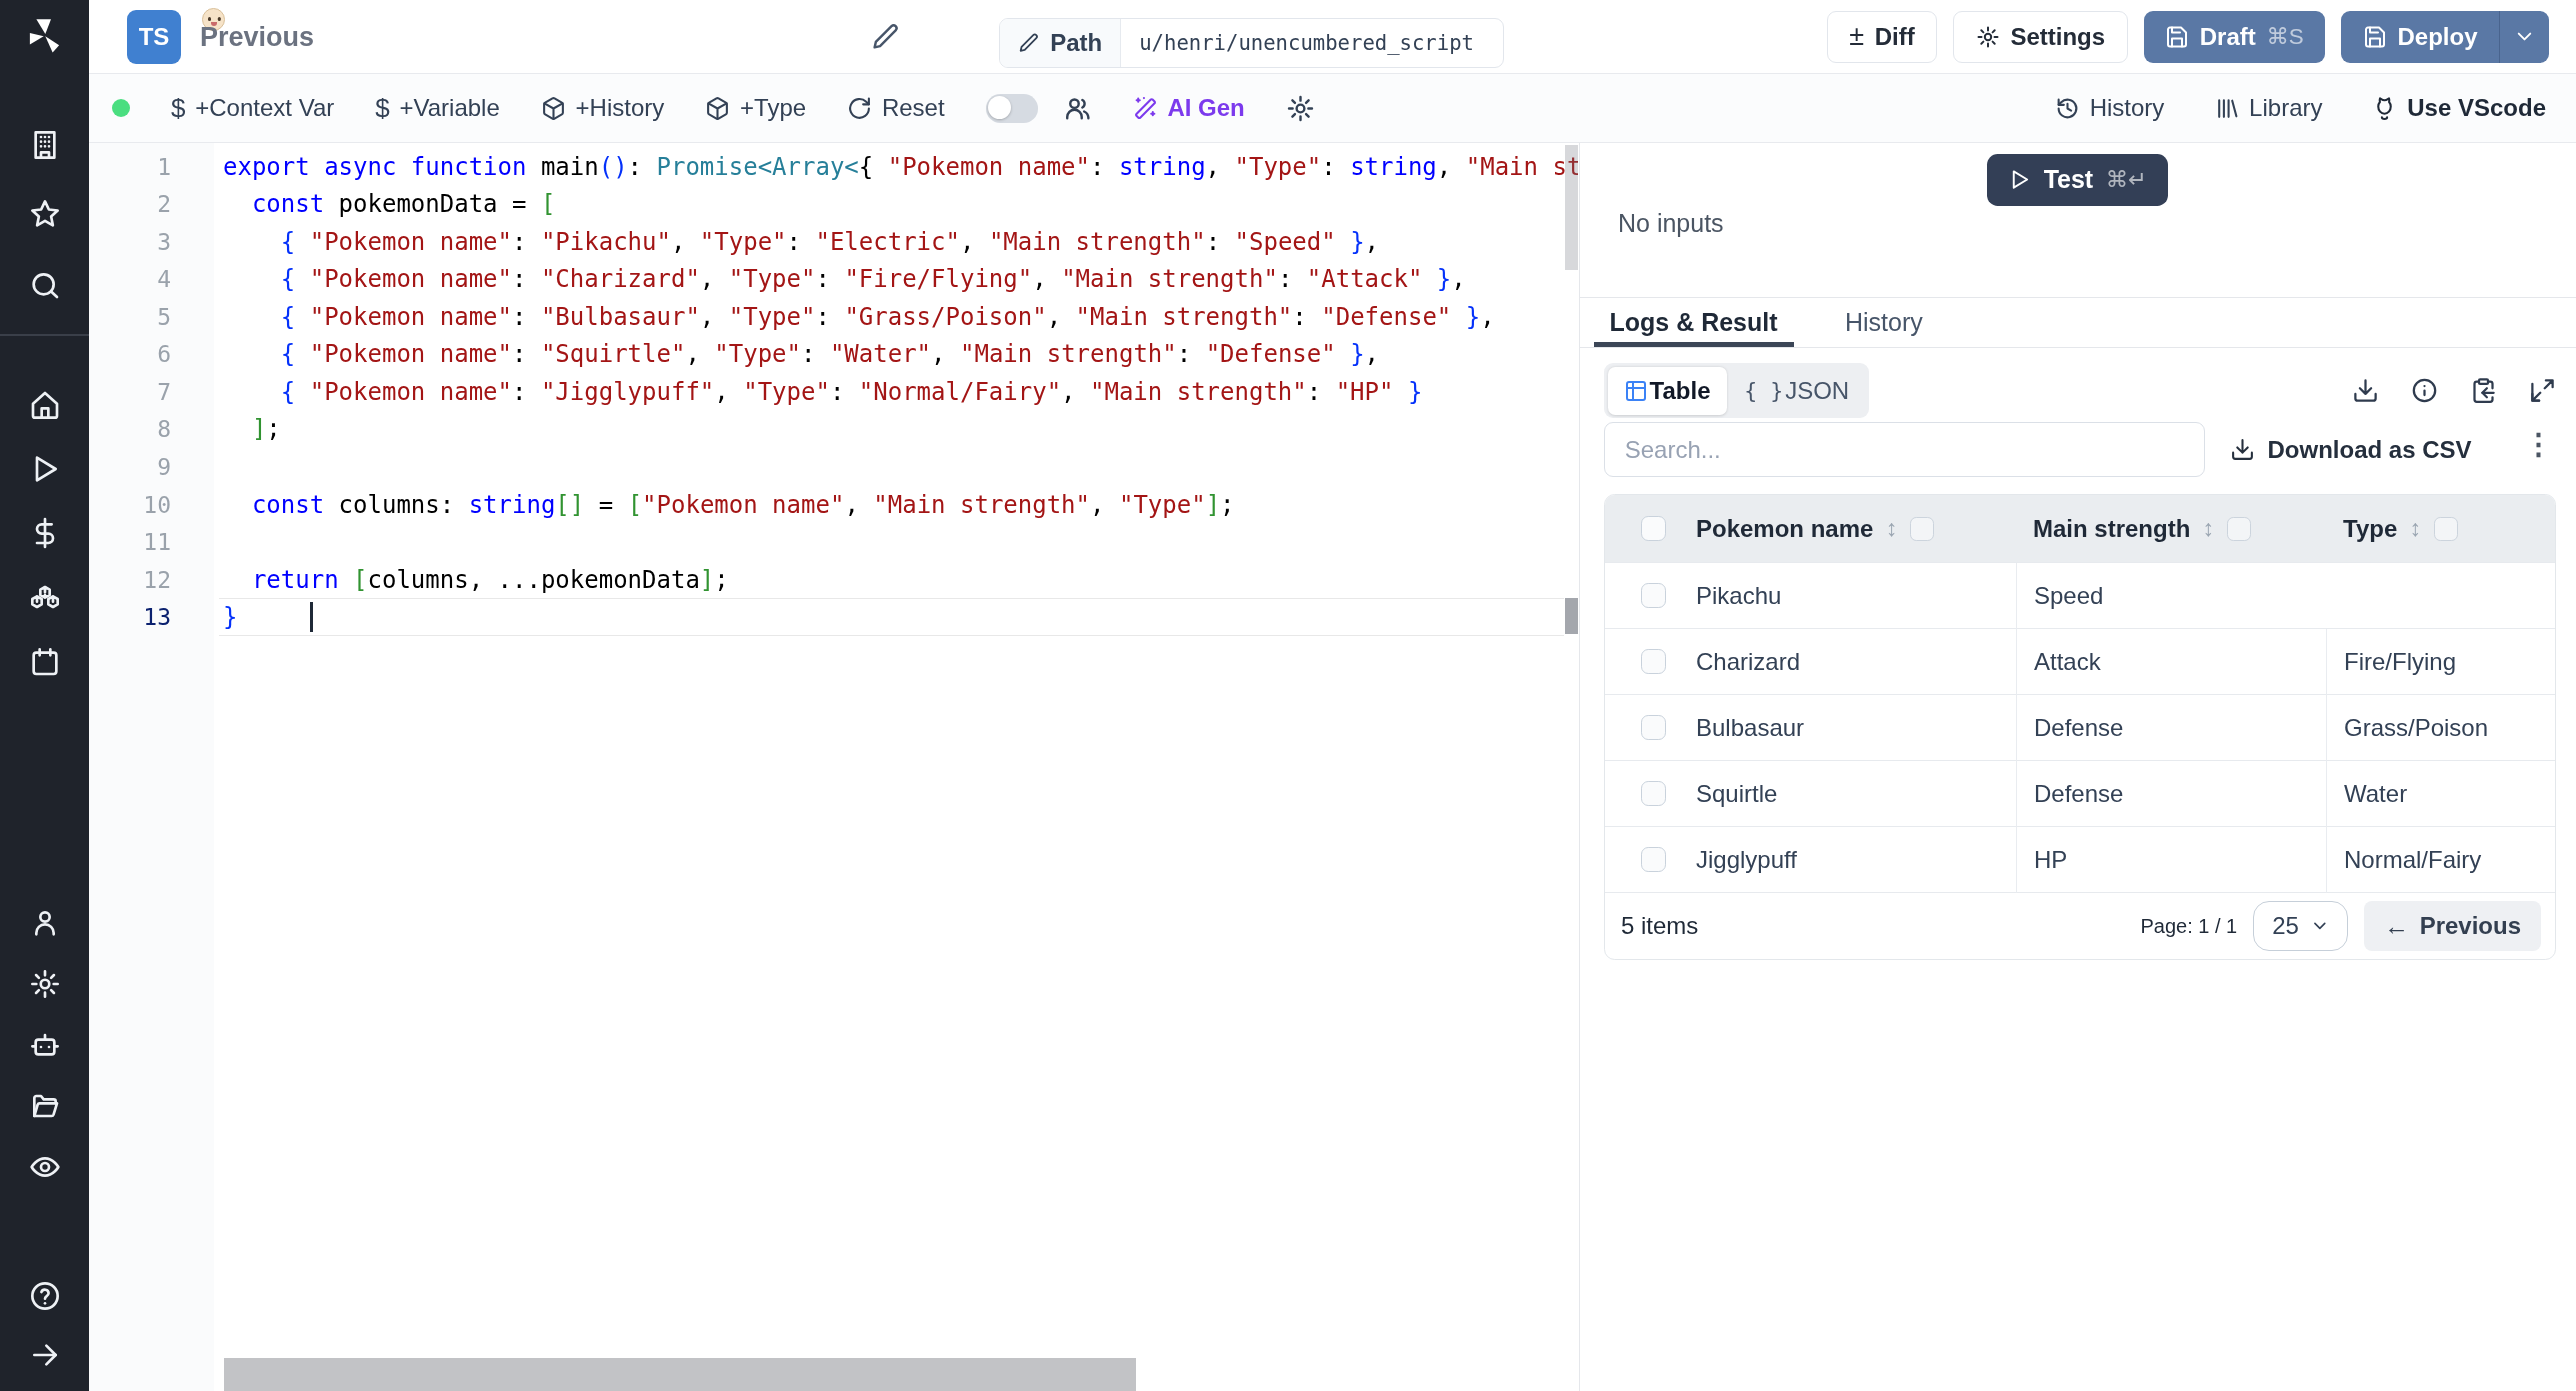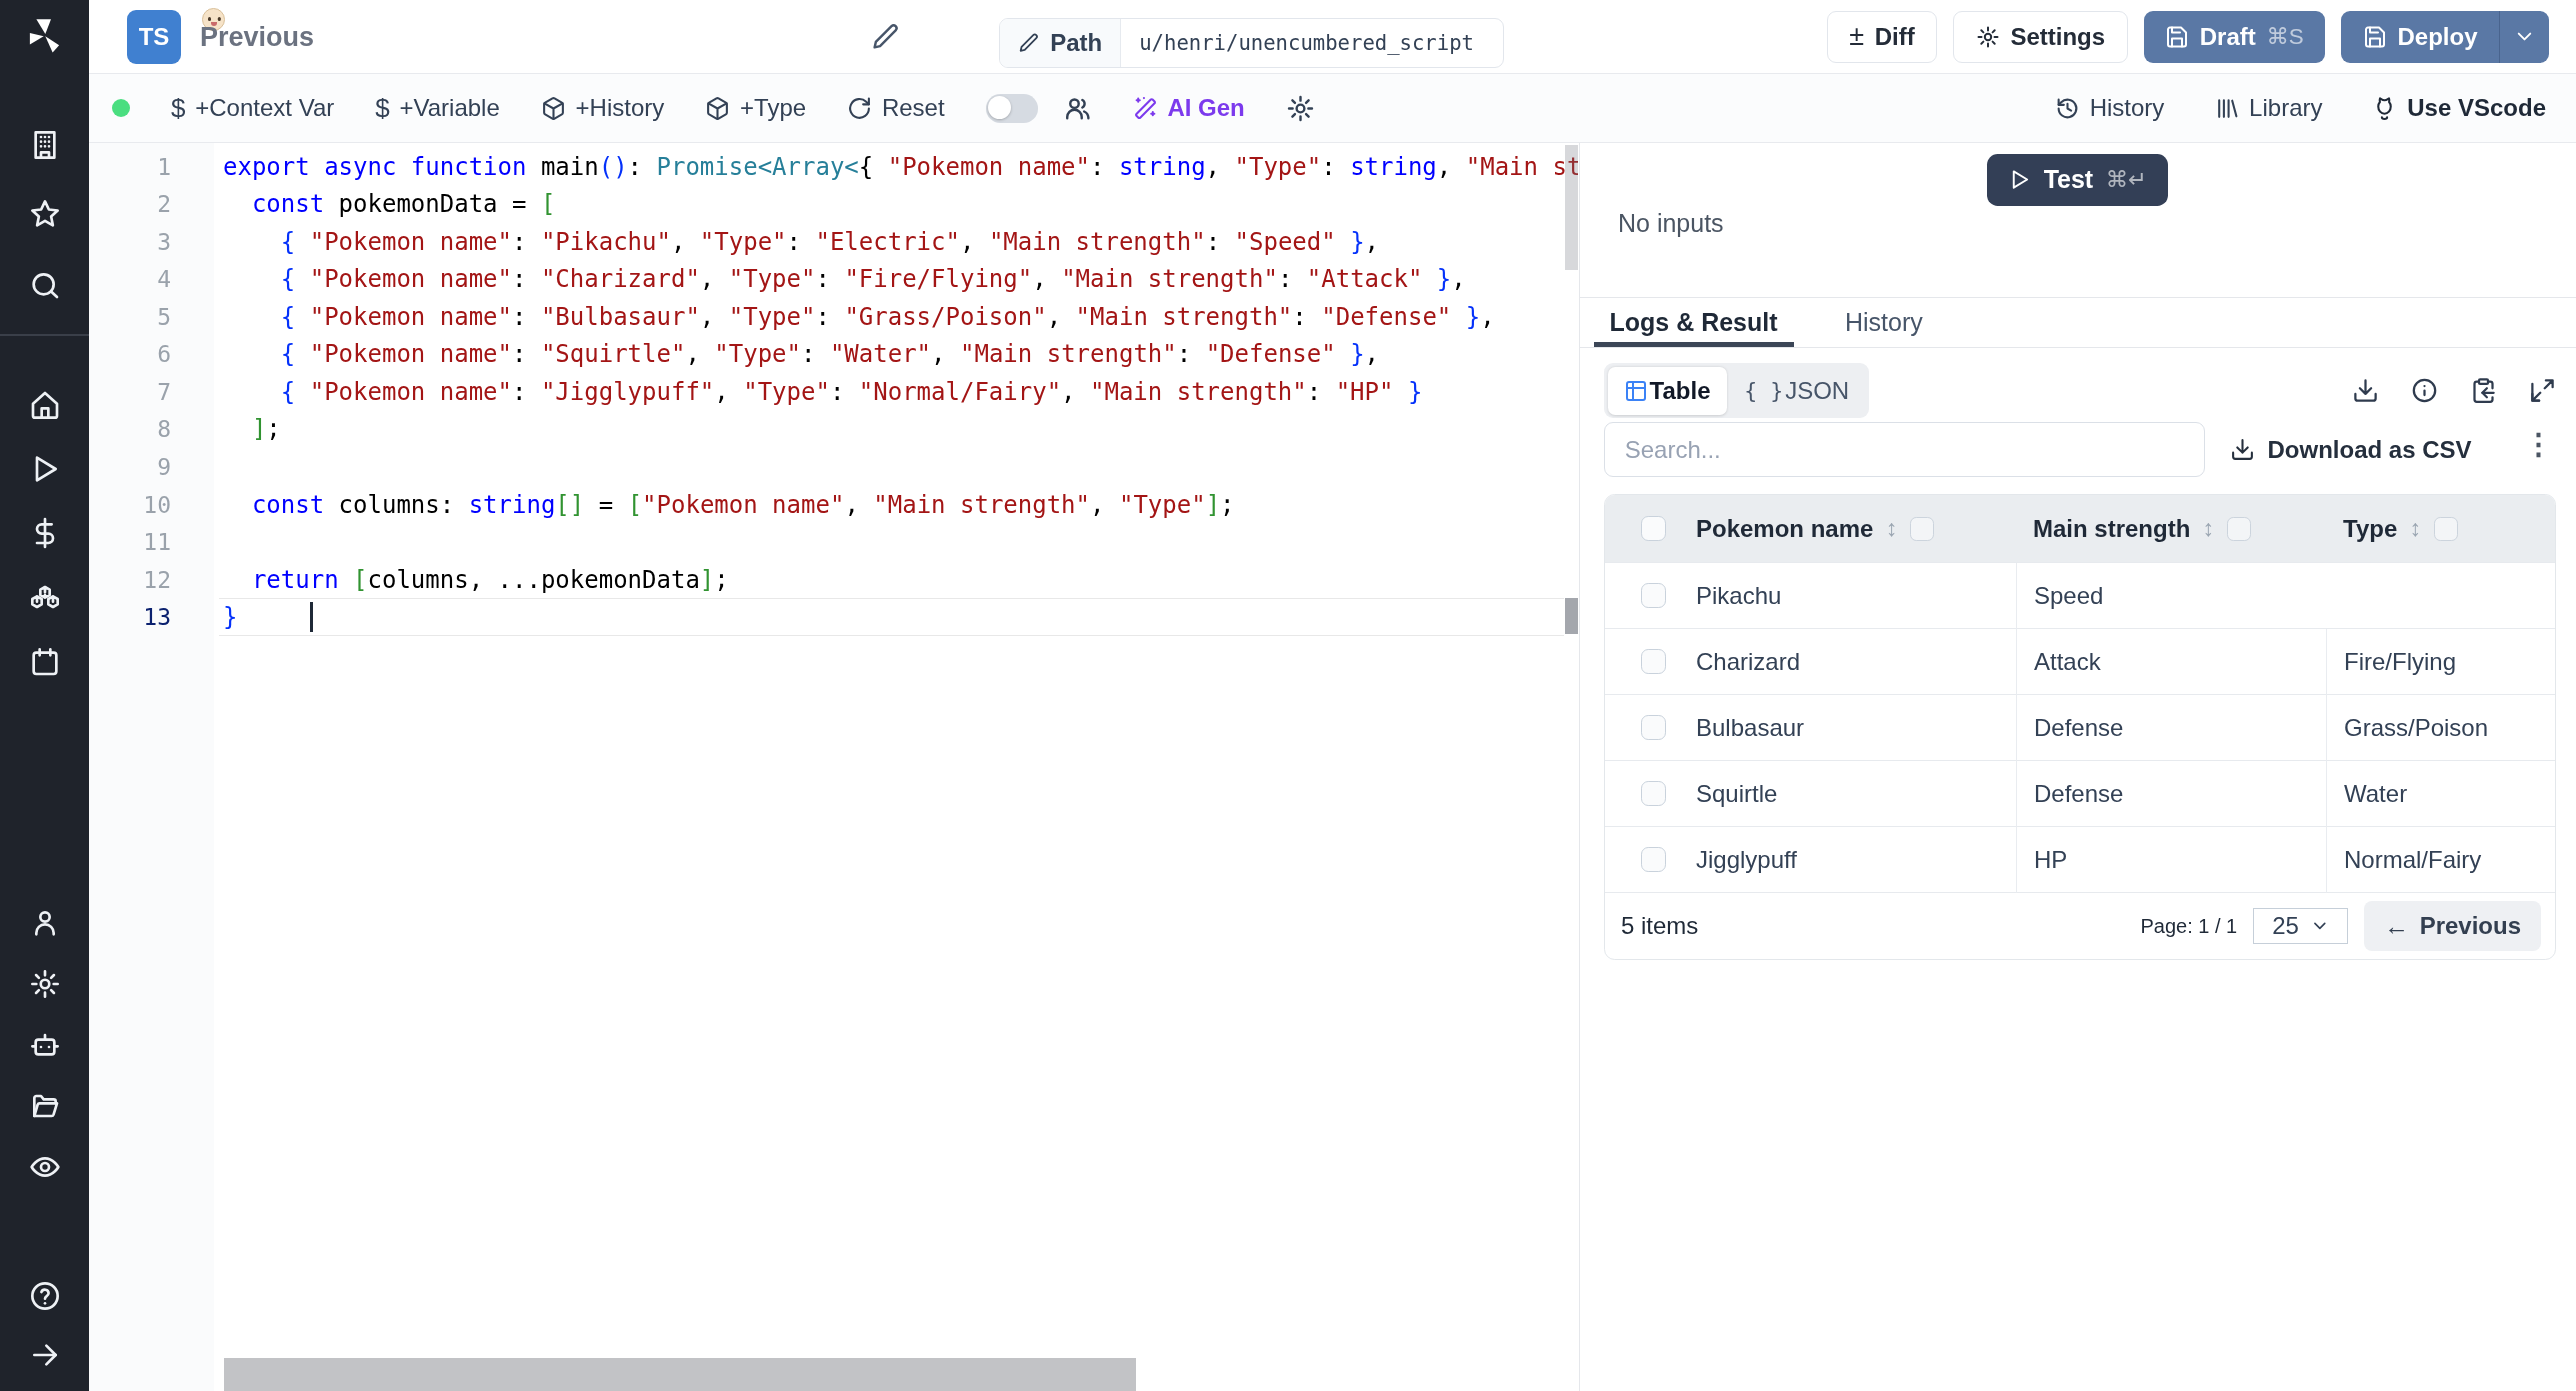--- a/index.html
+++ b/index.html
@@ -109,21 +109,21 @@
   .cb { width:25px; height:25px; border:1.3px solid #c9d2dc; border-radius:7.2px; background:#fafbfc; margin-left:36px; }
   .col0 { width:74px; display:flex; align-items:center; }
   .col1 { width:337px; } .col2 { width:310px; } .col3 { width:228px; }
   .trow { display:flex; height:66px; align-items:center; border-top:0.9px solid #e7eaee; background:#fff; }
   .td { font-size:24px; color:#334155; padding-left:17px; height:66px; display:flex; align-items:center; border-left:0.9px solid #e9ecf0; }
   .td.first { border-left:none; }
   #tfoot { display:flex; align-items:center; height:67px; border-top:0.9px solid #e7eaee; padding:0 14.3px 0 16px; }
   #items-count { font-size:24px; color:#1f2937; }
   #tfoot .right { margin-left:auto; display:flex; align-items:center; gap:16px; }
   #page-label { font-size:20px; color:#1f2937; }
-  #page-size { height:36px; min-width:95px; border:1.3px solid #c6cfd9; border-radius:0; display:flex; align-items:center; justify-content:center; gap:10.7px; font-size:24px; color:#334155; background:#fff; }
+  #page-size { height:50px; min-width:95px; border:1.3px solid #c6cfd9; border-radius:16px; display:flex; align-items:center; justify-content:center; gap:10.7px; font-size:24px; color:#334155; background:#fff; }
   #page-size svg { width:19.7px; height:19.7px; }
   #prev-btn { height:50px; border-radius:8px; background:#eef0f3; display:flex; align-items:center; gap:10.7px; padding:0 19.7px; font-size:24px; font-weight:600; color:#333f50; }
   .arrow-glyph { font-size:25px; font-weight:400; }
 </style>
 </head>
 <body>
 
 <div id="app">
 
   <nav id="rail">

